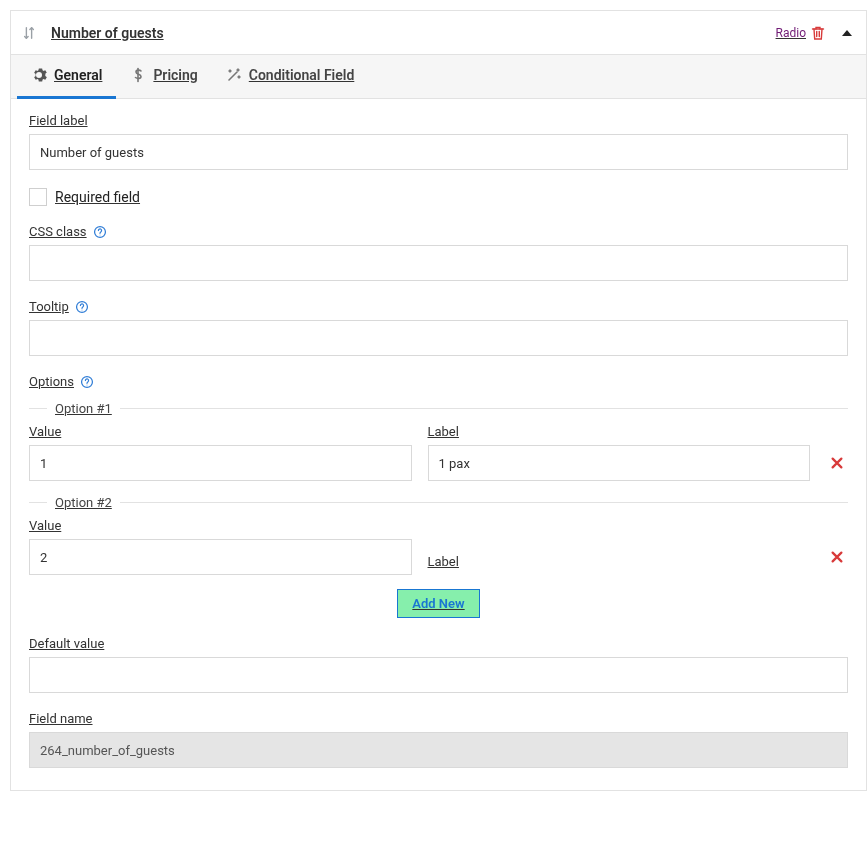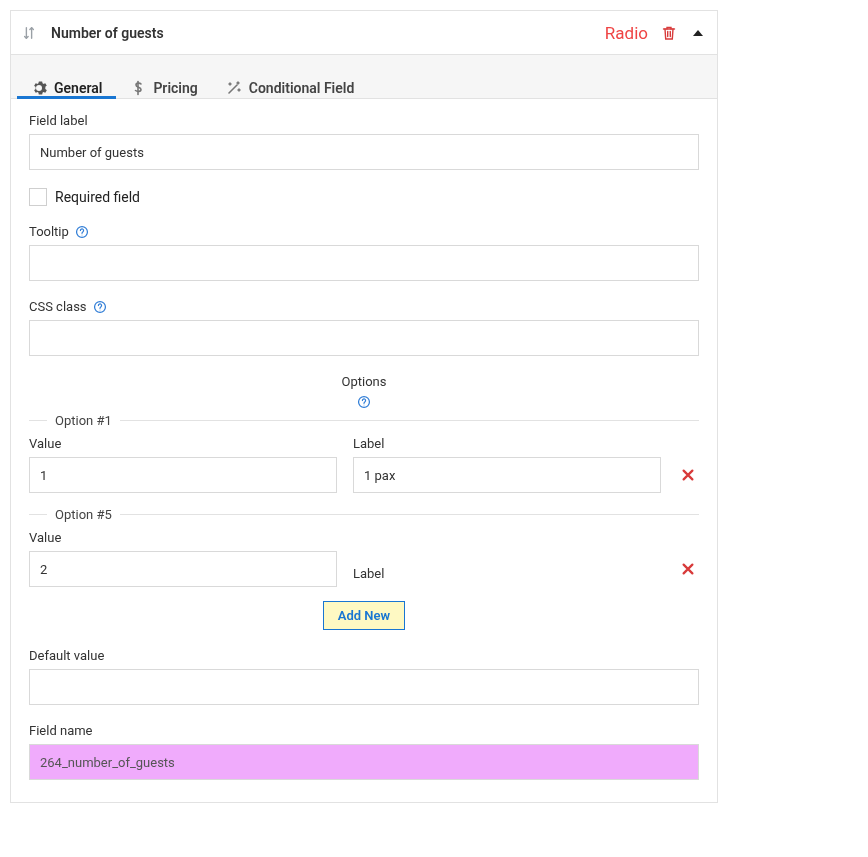--- a/index.html
+++ b/index.html
@@ -1,59 +1,59 @@
 <!DOCTYPE html>
 <html><head>
 <meta charset="utf-8">
 <style>
   * { box-sizing: border-box; }
   html, body { margin:0; padding:0; background:#fff; font-family: -apple-system, BlinkMacSystemFont, "Segoe UI", Roboto, Helvetica, Arial, sans-serif; color:#333; }
-  .panel { width:708px; margin:10px; border:1px solid #e2e2e2; background:#fff; }
+  .panel { width:857px; margin:10px; border:1px solid #e2e2e2; background:#fff;text-decoration:underline; }
 
   
   .hdr { display:flex; align-items:center; height:44px; padding:0 14px 0 10px; border-bottom:1px solid #e2e2e2; }
   .drag-icon { width:16px; height:16px; display:flex; align-items:center; justify-content:center; color:#9aa0a6; margin-right:14px; cursor:grab; }
   .hdr-title { font-size:14px; font-weight:600; flex:1; }
-  .type-badge { font-size:17px; color:#ef4444; margin-right:13px; }
+  .type-badge { font-size:12px; color:#701a75; margin-right:4px; }
   .trash-icon { width:16px; height:16px; color:#d83a3a; cursor:pointer; margin-right:16px; }
   .collapse-caret { width:0; height:0; border-left:5px solid transparent; border-right:5px solid transparent; border-bottom:6px solid #222; cursor:pointer; }
 
   
   .tabs { display:flex; align-items:center; height:44px; padding:0 6px; background:#f6f6f6; border-bottom:1px solid #e2e2e2; }
-  .tab { display:flex; align-items:flex-end; padding:0 14px; height:44px; color:#444; font-size:14px; font-weight:600; cursor:pointer; border-bottom:3px solid transparent; }
+  .tab { display:flex; align-items:center; padding:0 14px; height:44px; color:#444; font-size:14px; font-weight:600; cursor:pointer; border-bottom:3px solid transparent; }
   .tab.active { border-bottom-color:#1976d2; color:#222; }
   .tab .ticon { width:16px; height:16px; margin-right:7px; color:#777; }
   .tab.active .ticon { color:#555; }
 
   
   .body { padding:14px 18px 18px; }
   .field-label { font-size:13px; color:#333; margin-bottom:6px; display:flex; align-items:center; gap:6px; }
   .help-icon { width:14px; height:14px; color:#2e7cd6; display:inline-flex; }
   .txt { width:100%; height:36px; border:1px solid #d9d9d9; background:#fff; padding:0 10px; font-size:13px; color:#333; font-family:inherit; }
-  .txt.readonly { background:#f0abfc; color:#555; }
+  .txt.readonly { background:#e5e5e5; color:#555; }
   .group { margin-bottom:18px; }
 
   .req-row { display:flex; align-items:center; gap:8px; margin:14px 0 18px; }
   .chk { width:18px; height:18px; border:1px solid #cfcfcf; background:#fff; cursor:pointer; }
   .req-lbl { font-size:14px; color:#222; }
 
   
   .opt-fs { border:0; padding:0; margin:0 0 14px; position:relative; }
   .opt-fs .fs-line { display:flex; align-items:center; margin-bottom:8px; }
   .opt-fs .fs-line::before { content:""; flex:0 0 18px; height:1px; background:#e2e2e2; }
   .opt-fs .fs-title { padding:0 8px; font-size:13px; color:#444; }
   .opt-fs .fs-line::after { content:""; flex:1; height:1px; background:#e2e2e2; }
 
   .opt-row { display:flex; gap:16px; align-items:flex-end; }
   .opt-col { flex:1; }
   .opt-col .txt { height:36px; }
   .remove-x { width:22px; height:36px; display:flex; align-items:center; justify-content:center; color:#d83a3a; font-size:18px; font-weight:700; cursor:pointer; }
 
   .add-wrap { display:flex; justify-content:center; margin:6px 0 10px; }
-  .add-btn { border:1px solid #1976d2; background:#fef9c3; color:#1976d2; font-size:13px; font-weight:600; padding:6px 14px; cursor:pointer; font-family:inherit; }
+  .add-btn { border:1px solid #1976d2; background:#86efac; color:#1976d2; font-size:13px; font-weight:600; padding:6px 14px; cursor:pointer; font-family:inherit; }
 
   svg { display:block; }
 </style>
 </head>
 <body>
 
 <div class="panel">
 
   <div class="hdr">
     <span class="drag-icon">
@@ -116,48 +116,48 @@
       <input class="txt" type="text" value="Number of guests" style="">
     </div>
 
     <div class="req-row">
       <span class="chk"></span>
       <span class="req-lbl">Required field</span>
     </div>
 
     <div class="group">
       <div class="field-label">
+        <span>CSS class</span>
+        <span class="help-icon">
+          <svg viewBox="0 0 16 16" width="14" height="14" fill="none" stroke="currentColor" stroke-width="1.4">
+              <circle cx="8" cy="8" r="6.2"></circle>
+              <path d="M6.2 6.3a1.8 1.8 0 113 1.3c-.7.5-1.2.9-1.2 1.9" stroke-linecap="round"></path>
+              <circle cx="8" cy="11.4" r=".55" fill="currentColor" stroke="none"></circle>
+            </svg>
+        </span>
+      </div>
+      <input class="txt" type="text" value="" style="">
+    </div>
+
+    <div class="group">
+      <div class="field-label">
         <span>Tooltip</span>
         <span class="help-icon">
           <svg viewBox="0 0 16 16" width="14" height="14" fill="none" stroke="currentColor" stroke-width="1.4">
               <circle cx="8" cy="8" r="6.2"></circle>
               <path d="M6.2 6.3a1.8 1.8 0 113 1.3c-.7.5-1.2.9-1.2 1.9" stroke-linecap="round"></path>
               <circle cx="8" cy="11.4" r=".55" fill="currentColor" stroke="none"></circle>
             </svg>
         </span>
       </div>
       <input class="txt" type="text" value="" style="">
     </div>
 
     <div class="group">
-      <div class="field-label">
-        <span>CSS class</span>
-        <span class="help-icon">
-          <svg viewBox="0 0 16 16" width="14" height="14" fill="none" stroke="currentColor" stroke-width="1.4">
-              <circle cx="8" cy="8" r="6.2"></circle>
-              <path d="M6.2 6.3a1.8 1.8 0 113 1.3c-.7.5-1.2.9-1.2 1.9" stroke-linecap="round"></path>
-              <circle cx="8" cy="11.4" r=".55" fill="currentColor" stroke="none"></circle>
-            </svg>
-        </span>
-      </div>
-      <input class="txt" type="text" value="" style="">
-    </div>
-
-    <div class="group">
-      <div class="field-label" style="margin-bottom:4px;flex-direction:column;">
+      <div class="field-label" style="margin-bottom:12px;">
         <span>Options</span>
         <span class="help-icon">
           <svg viewBox="0 0 16 16" width="14" height="14" fill="none" stroke="currentColor" stroke-width="1.4">
               <circle cx="8" cy="8" r="6.2"></circle>
               <path d="M6.2 6.3a1.8 1.8 0 113 1.3c-.7.5-1.2.9-1.2 1.9" stroke-linecap="round"></path>
               <circle cx="8" cy="11.4" r=".55" fill="currentColor" stroke="none"></circle>
             </svg>
         </span>
       </div>
 
@@ -177,21 +177,21 @@
           <div class="remove-x">
             <svg viewBox="0 0 16 16" width="14" height="14" stroke="currentColor" stroke-width="2.6" stroke-linecap="round">
                 <path d="M3 3 L13 13 M13 3 L3 13"></path>
               </svg>
           </div>
         </div>
       </div>
 
       <div class="opt-fs">
         <div class="fs-line">
-            <span class="fs-title">Option #5</span>
+            <span class="fs-title">Option #2</span>
           </div>
         <div class="opt-row">
           <div class="opt-col">
             <div class="field-label">Value</div>
             <input class="txt" type="text" value="2" style="">
           </div>
           <div class="opt-col">
             <div class="field-label">Label</div>
           </div>
           <div class="remove-x">

